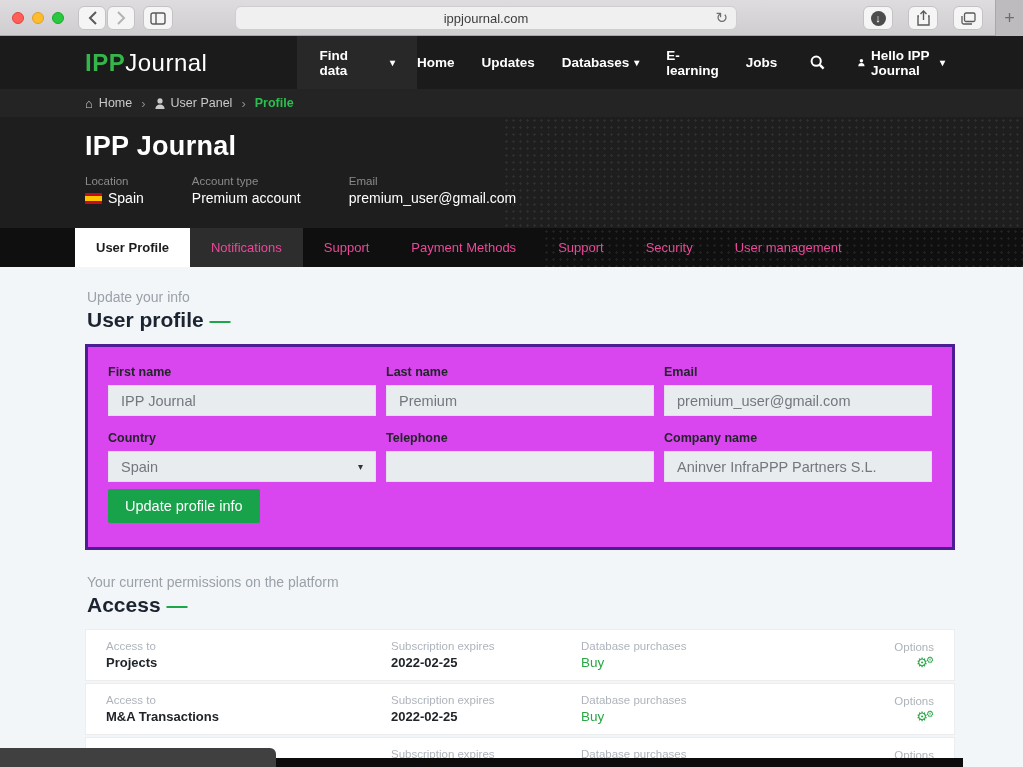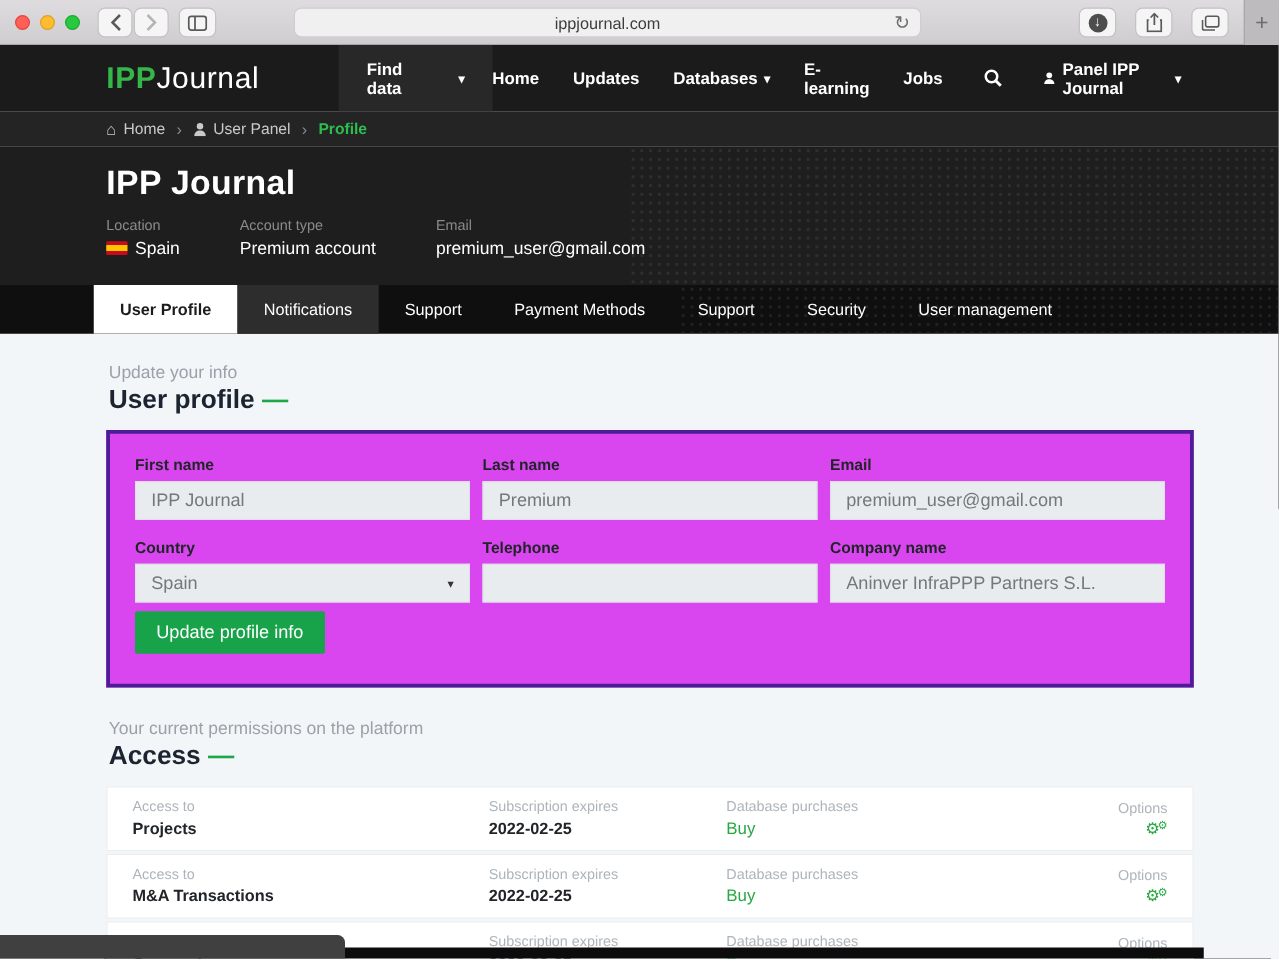--- a/index.html
+++ b/index.html
@@ -24,21 +24,21 @@
   .reload-icon { position:absolute; right:8px; top:2px; font-size:15px; color:#6f6f6f; }
   .btn-download { left:863px; width:30px; }
   .dl-circle { width:15px; height:15px; border-radius:50%; background:#4d4d4d; color:#fff; font-size:11px; line-height:15px; text-align:center; }
   .btn-share { left:908px; width:30px; }
   .btn-tabs { left:953px; width:30px; }
   .newtab-strip { position:absolute; top:0; right:0; width:28px; height:36px; background:#bdbbbd; border-left:1px solid #a9a7a9;
     display:flex; align-items:center; justify-content:center; font-size:18px; color:#6d6d6d; }
 
   
   .topnav { height:53px; background:#1b1b1b; display:flex; align-items:center; padding-left:85px; padding-right:78px; }
-  .logo { font-size:24px; font-weight:800; letter-spacing:.5px; margin-right:64px; cursor:pointer; }
+  .logo { font-size:24px; font-weight:800; letter-spacing:.5px; margin-right:90px; cursor:pointer; }
   .logo .ipp { color:#35b54a; }
   .logo .jr { color:#fff; font-weight:500; }
   .find-data { height:53px; background:#282828; color:#fff; font-size:13.5px; font-weight:700;
     display:flex; align-items:center; padding:0 22px; gap:20px; }
   .nav-group { margin-left:auto; display:flex; align-items:center; gap:27px; }
   .nav-item { color:#fff; font-size:13.5px; font-weight:700; display:flex; align-items:center; gap:5px; cursor:pointer; }
   .caret { font-size:10px; color:#fff; }
   .search-btn { display:flex; align-items:center; margin:0 6px; }
   .user-menu { display:flex; align-items:center; gap:6px; color:#fff; font-size:13.5px; font-weight:700; }
 
@@ -58,21 +58,21 @@
   .hfield .hlabel { color:#8b8b8b; font-size:11.5px; margin-bottom:3px; }
   .hfield .hvalue { color:#fff; font-size:14px; font-weight:500; display:flex; align-items:center; gap:6px; }
   .flag-es { display:inline-block; width:17px; height:11px; border-radius:1px;
     background:linear-gradient(180deg,#c60b1e 0 27%,#ffc400 27% 73%,#c60b1e 73% 100%); }
 
   
   .tabsbar { position:relative; height:39px; background:#0f0f0f; display:flex; padding-left:75px; overflow:hidden; }
   .tabsbar .dots2 { position:absolute; top:0; right:0; width:480px; height:100%; opacity:.4; pointer-events:none;
     background-image:radial-gradient(circle,#3c3c3c 1.1px,transparent 1.3px); background-size:7px 7px; }
   .tab { position:relative; z-index:1; height:39px; display:flex; align-items:center; padding:0 21px;
-    color:#ffffff; font-size:13px; font-weight:500; cursor:pointer; }
+    color:#ec4899; font-size:13px; font-weight:500; cursor:pointer; }
   .tab.active { background:#fff; color:#1c1c1c; font-weight:700; }
   .tab.shaded { background:#2d2d2d; }
 
   
   .content { padding-top:22px; }
   .container { margin-left:85px; width:870px; }
   .kicker { color:#9aa1a9; font-size:14px; margin-left:2px; }
   .sec-title { color:#1b2430; font-size:21px; font-weight:800; margin:3px 0 12px 2px; }
   .sec-title .dash { color:#1ea64b; }
 
@@ -183,21 +183,21 @@
         <svg width="15" height="15" viewBox="0 0 15 15">
             <circle cx="6.2" cy="6.2" r="4.6" stroke="#fff" stroke-width="2" fill="none"></circle>
             <line x1="9.8" y1="9.8" x2="13.6" y2="13.6" stroke="#fff" stroke-width="2.4"></line>
           </svg>
       </span>
       <span class="user-menu">
         <svg width="12" height="13" viewBox="0 0 12 13">
             <circle cx="6" cy="3.4" r="3.1" fill="#fff"></circle>
             <path d="M0.5 13 C0.5 9.4 2.9 7.6 6 7.6 C9.1 7.6 11.5 9.4 11.5 13 Z" fill="#fff"></path>
           </svg>
-        <span>Panel IPP Journal</span>
+        <span>Hello IPP Journal</span>
         <span class="caret">▾</span>
       </span>
     </div>
   </div>
 
   <div class="crumbbar">
     <span class="crumb">
       <span style="font-size:13px;">⌂</span>
       <span>Home</span>
     </span>

